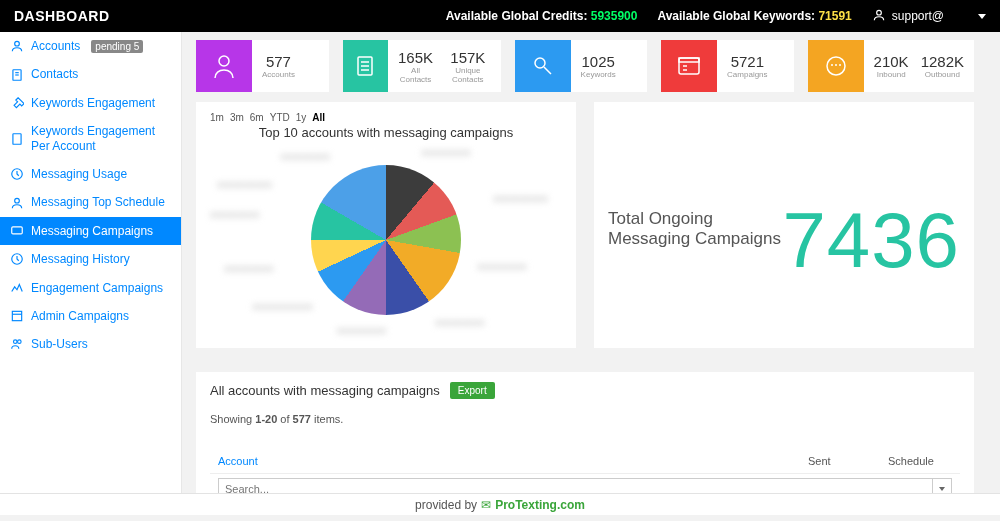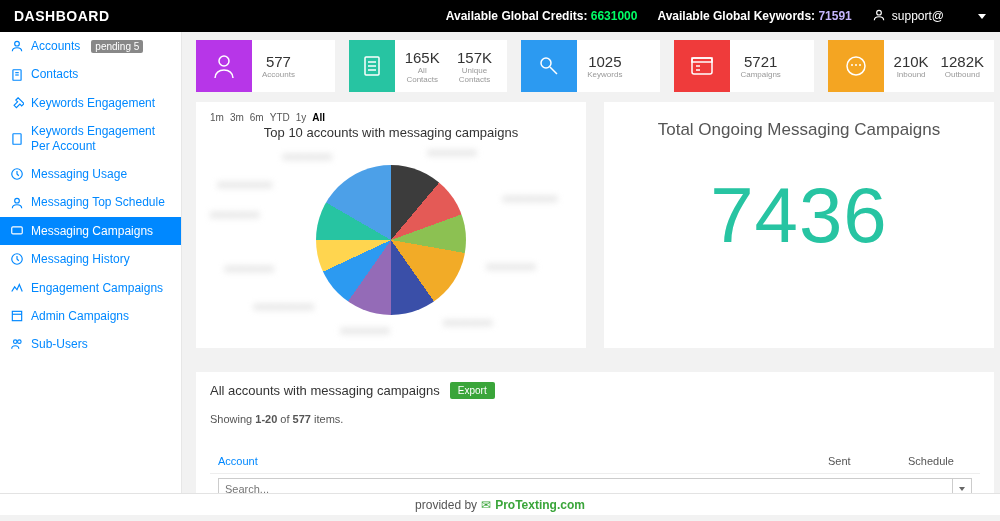--- a/index.html
+++ b/index.html
@@ -2,55 +2,55 @@
 <html><head>
 <meta charset="utf-8">
 <style>
 * { margin: 0; padding: 0; box-sizing: border-box; }
 body { font-family: Arial, Helvetica, sans-serif; font-size: 12px; color: #333; background: #f2f2f2; width: 1000px; height: 521px; overflow: hidden; position: relative; }
 .topbar { background: #000; color: #fff; height: 32px; display: flex; align-items: center; padding: 5px 14px; font-size: 12px; }
 .topbar .title { font-weight: bold; font-size: 14px; letter-spacing: 0.5px; }
 .topbar .spacer { flex: 1; }
 .topbar .credits { margin-right: 20px; font-weight: bold; }
 .topbar .credits .green { color: #00ff66; }
-.topbar .credits .blue { color: #c4b5fd; }
+.topbar .credits .blue { color: #fde047; }
 .topbar .user { display: flex; align-items: center; gap: 6px; font-size: 12px; }
 .topbar .caret { width: 0; height: 0; border-left: 4px solid transparent; border-right: 4px solid transparent; border-top: 5px solid #fff; margin-left: 28px; }
 
 .layout { display: flex; height: calc(100% - 32px - 22px); }
 .sidebar { width: 182px; background: #fff; border-right: 1px solid #e7e7e7; overflow-y: auto; scrollbar-width: thin; }
 .sidebar::-webkit-scrollbar { width: 4px; }
 .sidebar::-webkit-scrollbar-thumb { background: #ccc; }
 .nav-item { display: flex; align-items: center; gap: 7px; padding: 7px 10px; color: #0088ff; font-size: 12px; cursor: pointer; }
 .nav-item.active { background: #0088ff; color: #fff; }
 .nav-item .ico { width: 14px; height: 14px; display: inline-flex; align-items: center; justify-content: center; }
 .nav-item svg { stroke: #0088ff; fill: none; }
 .nav-item.active svg { stroke: #fff; }
 .nav-item .wrap { line-height: 1.2; }
 .badge { background: #888; color: #fff; font-size: 10px; padding: 1px 4px; border-radius: 2px; margin-left: 4px; }
 
-.main { flex: 1; padding: 8px 6px 0 14px; overflow: hidden; }
+.main { flex: 1; padding: 8px 26px 0 14px; overflow: hidden; }
 .stats { display: flex; gap: 14px; margin-bottom: 10px; }
 .stat { background: #fff; flex: 1; display: flex; align-items: center; height: 52px; }
 .stat .sticon { width: 56px; height: 52px; display: flex; align-items: center; justify-content: center; }
 .stat .sticon svg { stroke: #fff; fill: none; stroke-width: 1.5; }
 .stat .vals { display: flex; gap: 12px; padding: 0 10px; }
 .stat .v { text-align: center; }
 .stat .v .num { font-size: 15px; color: #333; }
 .stat .v .lbl { font-size: 8px; color: #999; }
 .c-purple { background: #b736e8; }
 .c-teal { background: #27c4a2; }
 .c-blue { background: #2c9af1; }
 .c-red { background: #ef3b3b; }
 .c-orange { background: #f4a522; }
 
 .row2 { display: flex; gap: 18px; height: 246px; }
 .card { background: #fff; padding: 10px 14px; }
 .card.left { flex: 1; position: relative; }
-.card.right { flex: 1; display: flex; flex-direction: column; align-items: center; justify-content: flex-start; }
+.card.right { flex: 1; display: flex; flex-direction: row; align-items: center; justify-content: flex-start; }
 .range { font-size: 10px; color: #555; }
 .range span { margin-right: 6px; cursor: pointer; }
 .range .sel { font-weight: bold; color: #000; }
 .ctitle { text-align: center; font-size: 13px; color: #333; margin-top: 2px; }
 .pie-wrap { position: relative; width: 100%; height: 200px; }
 .pie { position: absolute; left: 50%; top: 50%; transform: translate(-50%, -50%); width: 150px; height: 150px; border-radius: 50%;
   background: conic-gradient(#3c3c3c 0deg 40deg, #e45a56 40deg 70deg, #8cc152 70deg 100deg, #f2ab27 100deg 145deg, #3a4fa8 145deg 180deg, #946bb7 180deg 215deg, #2c9af1 215deg 245deg, #ffd54f 245deg 270deg, #27c4a2 270deg 300deg, #4ca0e8 300deg 360deg);
 }
 .blur-label { position: absolute; color: #bbb; filter: blur(3px); font-size: 11px; white-space: nowrap; }
 .big-title { font-size: 17px; color: #555; margin-top: 8px; }
@@ -72,21 +72,21 @@
 .footer { position: absolute; bottom: 6px; left: 0; right: 0; height: 22px; background: #fff; border-top: 1px solid #e3e3e3; display: flex; align-items: center; justify-content: center; font-size: 12px; color: #555; gap: 4px; margin-top: 40px; }
 .footer .pt { color: #3aa53a; font-weight: bold; }
 </style>
 </head>
 <body>
 
 <div class="topbar">
   <span class="title">DASHBOARD</span>
   <div class="spacer"></div>
   <span class="credits">
-    <span>Available Global Credits:</span> <span class="green">6631000</span>
+    <span>Available Global Credits:</span> <span class="green">5935900</span>
   </span>
   <span class="credits">
     <span>Available Global Keywords:</span> <span class="blue">71591</span>
   </span>
   <div class="user">
     <span class="ico"><svg width="14" height="14" viewBox="0 0 24 24" stroke="#fff" fill="none" stroke-width="2">
           <circle cx="12" cy="8" r="4"></circle>
           <path d="M4 21c0-4 4-6 8-6s8 2 8 6"></path>
         </svg></span>
     <span>support@</span>

